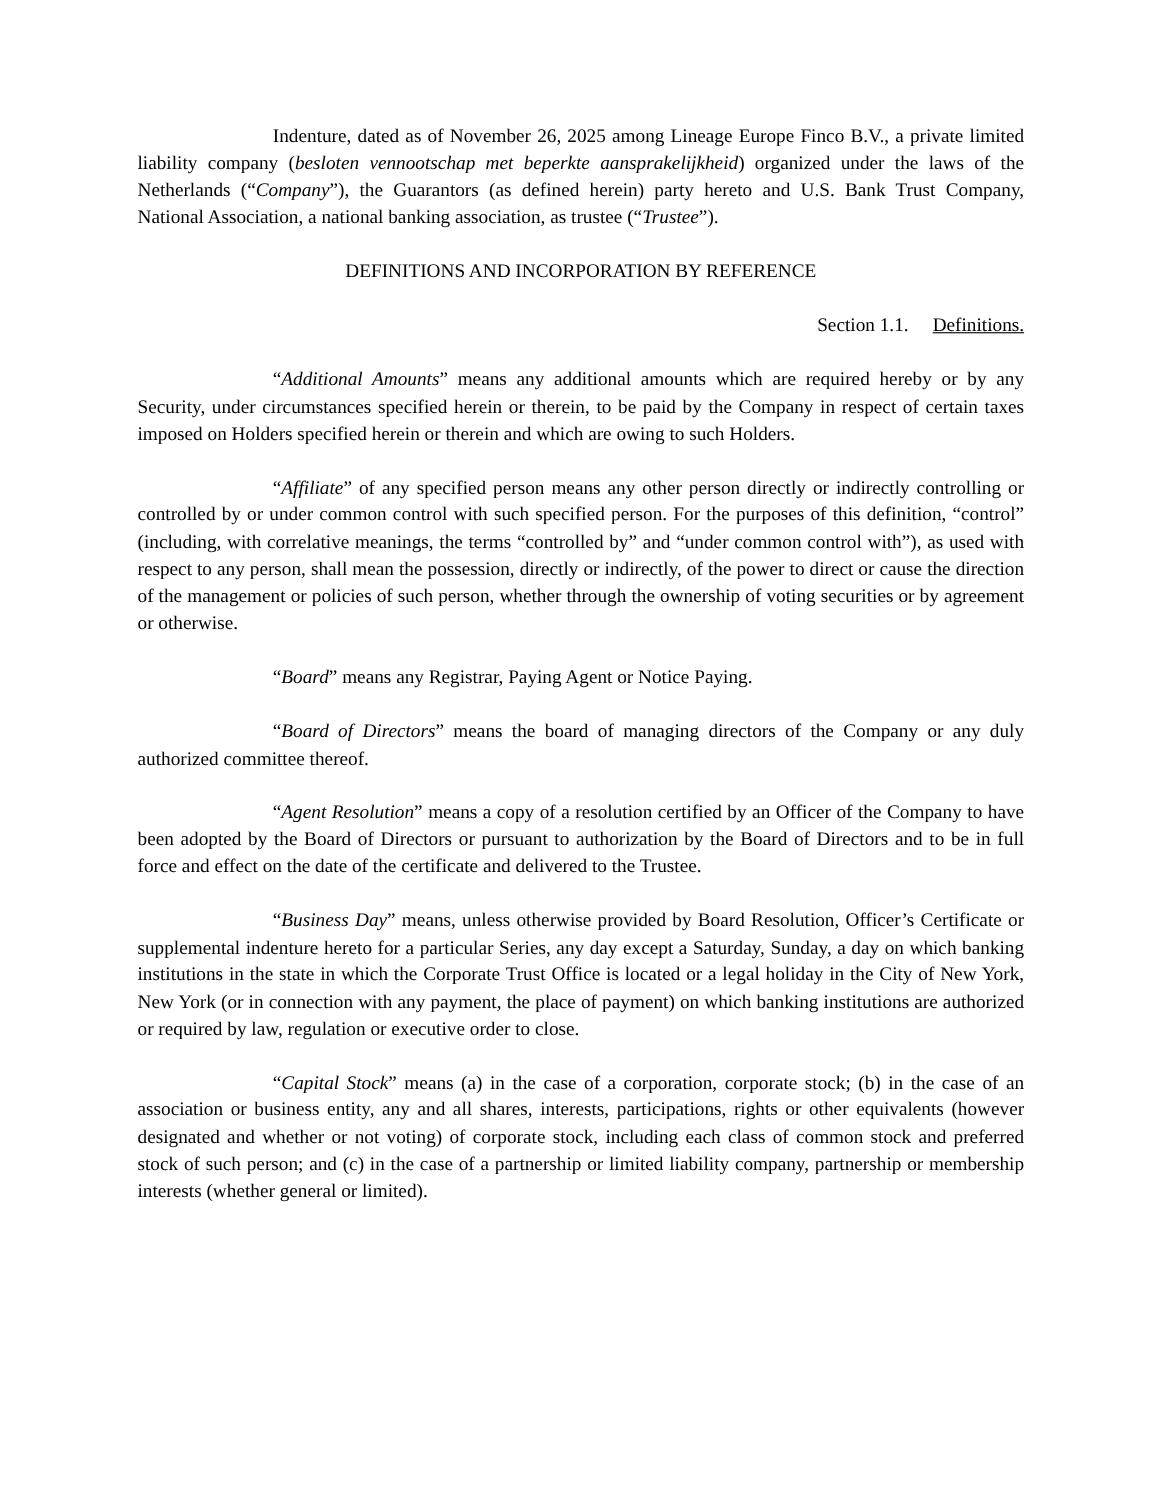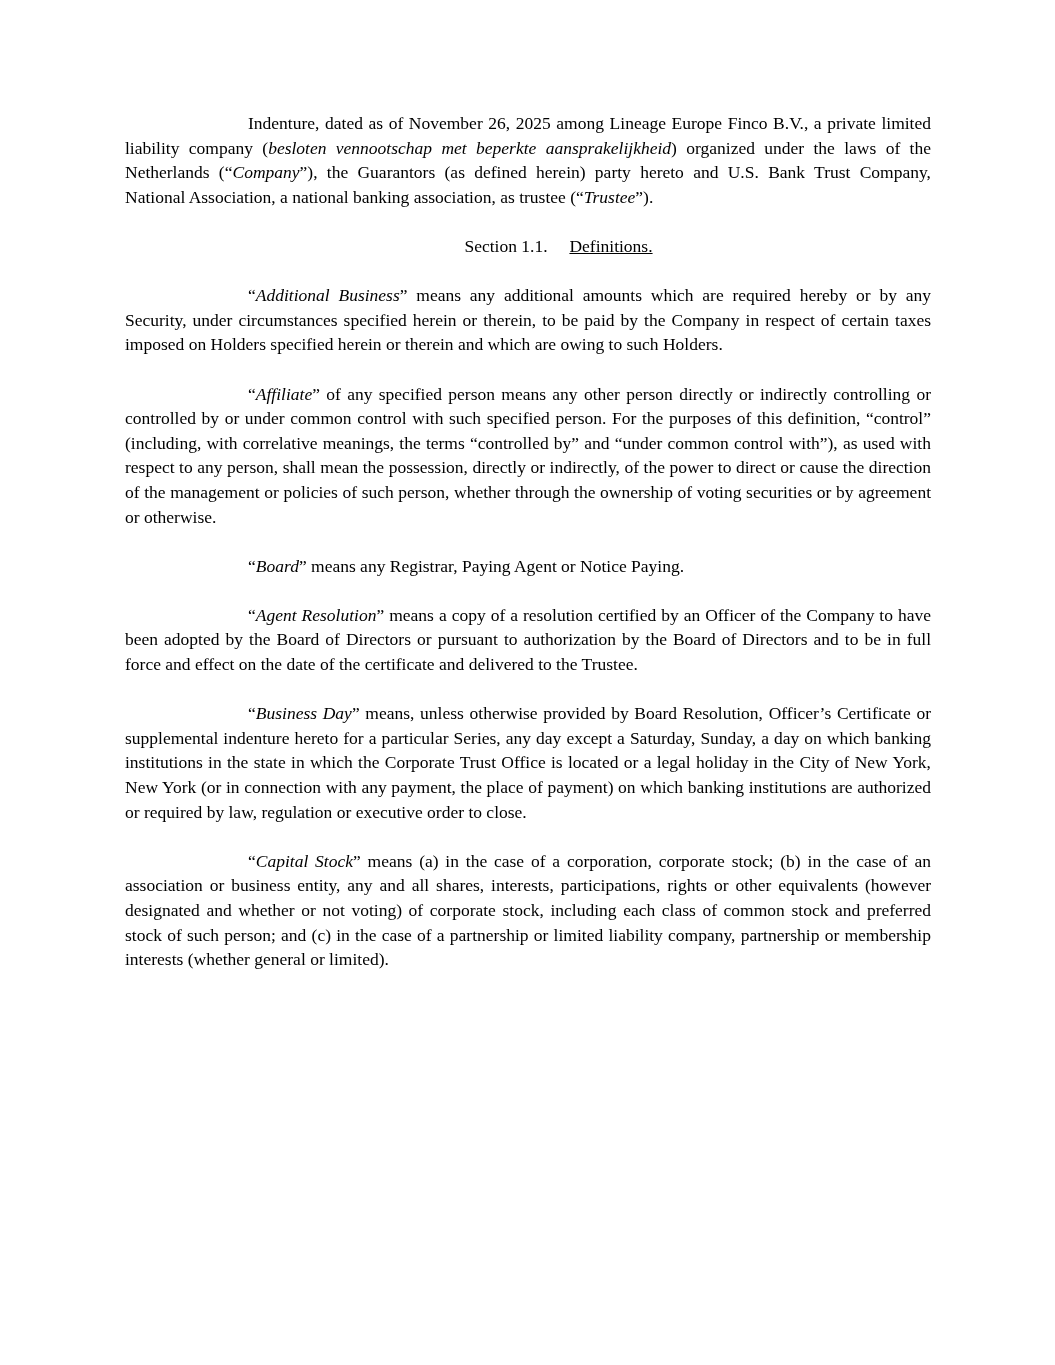--- a/index.html
+++ b/index.html
@@ -24,21 +24,21 @@
   .para {
     margin: 0 0 24.6px 0;
     text-align: justify;
     text-indent: 123px;
   }
   .para-last {
     margin-bottom: 0;
   }
   .section-line {
     margin: 0 0 24.6px 0;
-    text-align: center;
+    text-align: right;
     text-indent: 61px;
   }
   .heading-block {
     margin: 0 0 24.6px 0;
   }
   .heading-line {
     text-align: center;
     text-indent: 0;
     margin: 0;
   }
@@ -47,30 +47,32 @@
 </style>
 </head>
 <body>
 
 <div class="page">
 
   <p class="para"><span>Indenture, dated as of November 26, 2025 among Lineage Europe Finco B.V., a private limited liability company (</span><span class="seg-i">besloten vennootschap met beperkte aansprakelijkheid</span><span>) organized under the laws of the Netherlands (“</span><span class="seg-i">Company</span><span>”), the Guarantors (as defined herein) party hereto and U.S. Bank Trust Company, National Association, a national banking association, as trustee (“</span><span class="seg-i">Trustee</span><span>”).</span></p>
 
 
   <div class="heading-block">
+    <div class="heading-line">DEFINITIONS AND INCORPORATION BY REFERENCE</div>
   </div>
 
   <p class="section-line"><span>Section 1.1.</span><span>&nbsp;&nbsp;&nbsp;&nbsp;&nbsp;</span><span class="seg-u">Definitions.</span></p>
 
-  <p class="para"><span>“</span><span class="seg-i">Additional Business</span><span>” means any additional amounts which are required hereby or by any Security, under circumstances specified herein or therein, to be paid by the Company in respect of certain taxes imposed on Holders specified herein or therein and which are owing to such Holders.</span></p>
+  <p class="para"><span>“</span><span class="seg-i">Additional Amounts</span><span>” means any additional amounts which are required hereby or by any Security, under circumstances specified herein or therein, to be paid by the Company in respect of certain taxes imposed on Holders specified herein or therein and which are owing to such Holders.</span></p>
 
   <p class="para"><span>“</span><span class="seg-i">Affiliate</span><span>” of any specified person means any other person directly or indirectly controlling or controlled by or under common control with such specified person. For the purposes of this definition, “control” (including, with correlative meanings, the terms “controlled by” and “under common control with”), as used with respect to any person, shall mean the possession, directly or indirectly, of the power to direct or cause the direction of the management or policies of such person, whether through the ownership of voting securities or by agreement or otherwise.</span></p>
 
   <p class="para"><span>“</span><span class="seg-i">Board</span><span>” means any Registrar, Paying Agent or Notice Paying.</span></p>
 
+  <p class="para"><span>“</span><span class="seg-i">Board of Directors</span><span>” means the board of managing directors of the Company or any duly authorized committee thereof.</span></p>
 
   <p class="para"><span>“</span><span class="seg-i">Agent Resolution</span><span>” means a copy of a resolution certified by an Officer of the Company to have been adopted by the Board of Directors or pursuant to authorization by the Board of Directors and to be in full force and effect on the date of the certificate and delivered to the Trustee.</span></p>
 
   <p class="para"><span>“</span><span class="seg-i">Business Day</span><span>” means, unless otherwise provided by Board Resolution, Officer’s Certificate or supplemental indenture hereto for a particular Series, any day except a Saturday, Sunday, a day on which banking institutions in the state in which the Corporate Trust Office is located or a legal holiday in the City of New York, New York (or in connection with any payment, the place of payment) on which banking institutions are authorized or required by law, regulation or executive order to close.</span></p>
 
   <p class="para para-last"><span>“</span><span class="seg-i">Capital Stock</span><span>” means (a) in the case of a corporation, corporate stock; (b) in the case of an association or business entity, any and all shares, interests, participations, rights or other equivalents (however designated and whether or not voting) of corporate stock, including each class of common stock and preferred stock of such person; and (c) in the case of a partnership or limited liability company, partnership or membership interests (whether general or limited).</span></p>
 
 </div>
 
 </body></html>

